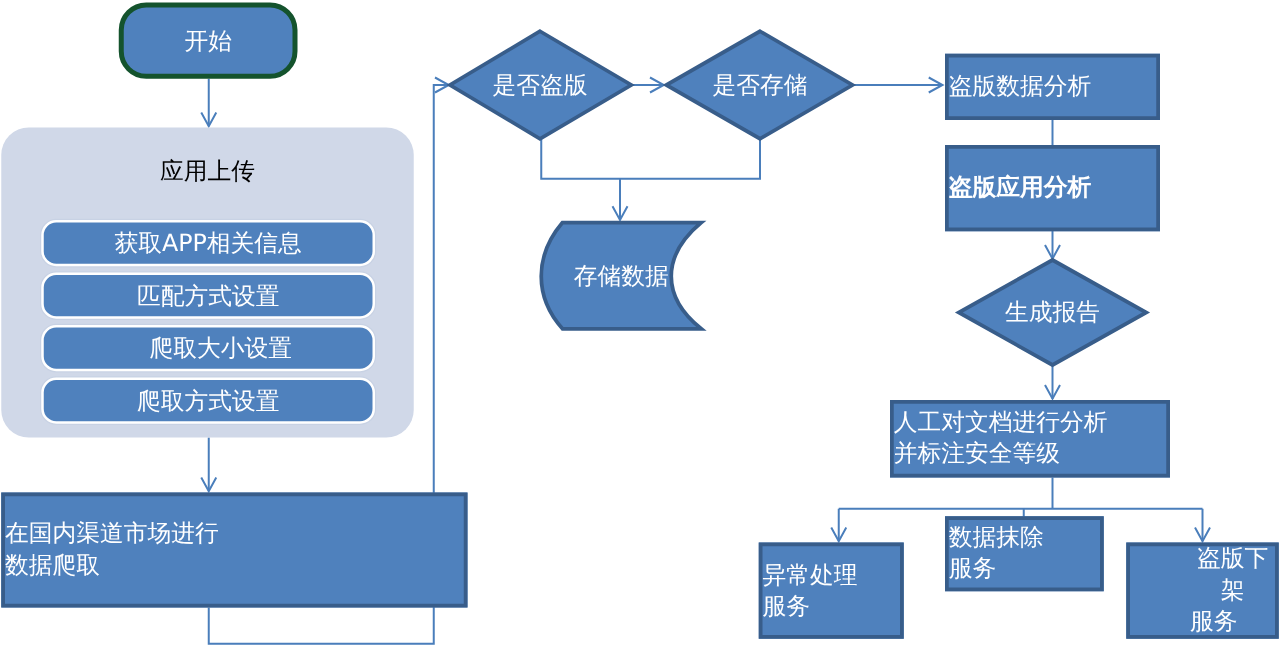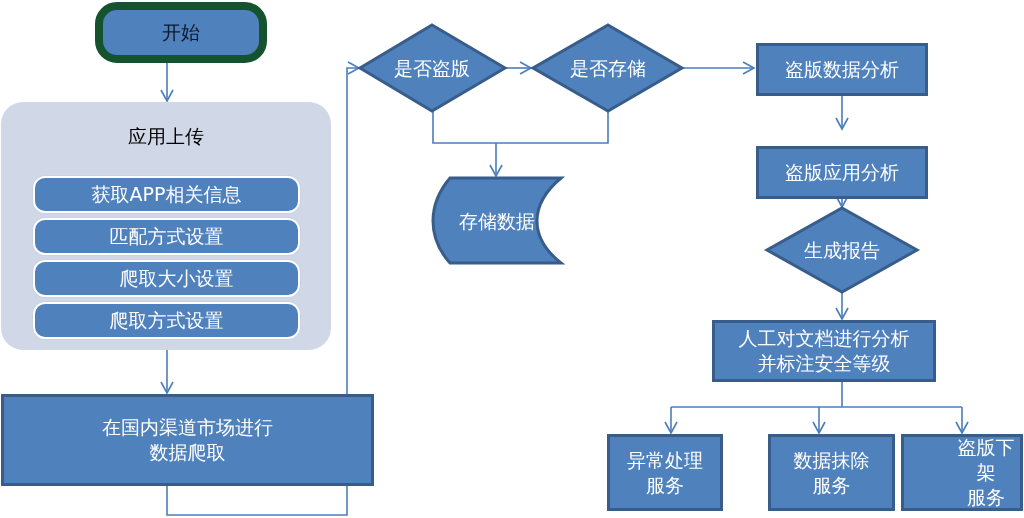--- a/index.html
+++ b/index.html
@@ -3,42 +3,42 @@
 <meta charset="utf-8">
 <style>
   html, body { margin: 0; padding: 0; background: #ffffff; }
   body { width: 1024px; height: 518px; position: relative; overflow: hidden;
          font-family: "DejaVu Sans", "Liberation Sans", sans-serif; }
   svg.canvas { position: absolute; left: 0; top: 0; }
   .box {
     position: absolute; box-sizing: border-box;
     background: #4f81bd; border: 3px solid #385d8a;
     color: #ffffff; display: flex; flex-direction: column;
-    align-items: center; justify-content: center; text-align: center;
+    align-items: flex-start; justify-content: center; text-align: center;
     font-size: 19px; line-height: 25px;
   }
   .label { position: absolute; color: #ffffff; text-align: center;
            font-size: 19px; line-height: 25px; display: flex; flex-direction: row;
            align-items: center; justify-content: center; }
   .panel {
     position: absolute; left: 1px; top: 102px; width: 330px; height: 248px;
     background: #d0d8e8; border-radius: 22px;
   }
   .panel-title { position: absolute; left: 0; width: 100%; top: 22px; text-align: center;
     font-size: 19px; color: #000000; }
   .sub {
     position: absolute; left: 33px; width: 267px; height: 37px; box-sizing: border-box;
     background: #4f81bd; border: 2px solid #ffffff; border-radius: 12px;
     box-shadow: 0 0 0 1px #c8d2e4;
     color: #ffffff; font-size: 19px; display: flex; align-items: center; justify-content: center;
   }
   .start {
-    position: absolute; left: 95px; top: 2px; width: 172px; height: 61px; box-sizing: border-box;
-    background: #4f81bd; border: 8px solid #14532d; border-radius: 22px;
-    color: #0f172a; font-size: 19px; display: flex; align-items: center; justify-content: center;
+    position: absolute; left: 95px; top: 2px; width: 143px; height: 61px; box-sizing: border-box;
+    background: #4f81bd; border: 4px solid #14532d; border-radius: 22px;
+    color: #ffffff; font-size: 19px; display: flex; align-items: center; justify-content: center;
   }
 </style>
 </head>
 <body>
 
 <svg class="canvas" width="1024" height="518" viewBox="0 0 1024 518">
   <defs>
     <marker id="arr" markerWidth="14" markerHeight="14" refX="12" refY="7" orient="auto" markerUnits="userSpaceOnUse">
       <path d="M1,1 L12,7 L1,13" fill="none" stroke="#4a7ebb" stroke-width="1.6"></path>
     </marker>
@@ -113,36 +113,36 @@
 </div>
 
 <div class="label" style="left:457px; top:195px; width:80px; height:52px;">
   <span>存储</span>
   <span>数据</span>
 </div>
 
 <div class="box" style="left:756px; top:43px; width:172px; height:53px;">
   <span>盗版数据分析</span>
 </div>
-<div class="box" style="left:756px; top:146px; width:172px; height:53px;">
+<div class="box" style="left:756px; top:116px; width:172px; height:69px;font-weight:bold;">
   <span>盗版应用分析</span>
 </div>
 <div class="label" style="left:802px; top:224px; width:80px; height:52px;">
   <span>生成</span>
   <span>报告</span>
 </div>
 <div class="box" style="left:712px; top:320px; width:224px; height:62px;">
   <span>人工对文档进行分析</span>
   <span>并标注安全等级</span>
 </div>
 
 <div class="box" style="left:607px; top:434px; width:116px; height:77px;">
   <span>异常处理</span>
   <span>服务</span>
 </div>
-<div class="box" style="left:756px; top:434px; width:127px; height:77px;margin-left:12px;">
+<div class="box" style="left:756px; top:413px; width:127px; height:60px;">
   <span>数据抹除</span>
   <span>服务</span>
 </div>
 <div class="box" style="left:901px; top:434px; width:122px; height:77px;padding-left:48px;">
   <span>盗版下架</span>
   <span>服务</span>
 </div>
 
 </body></html>

